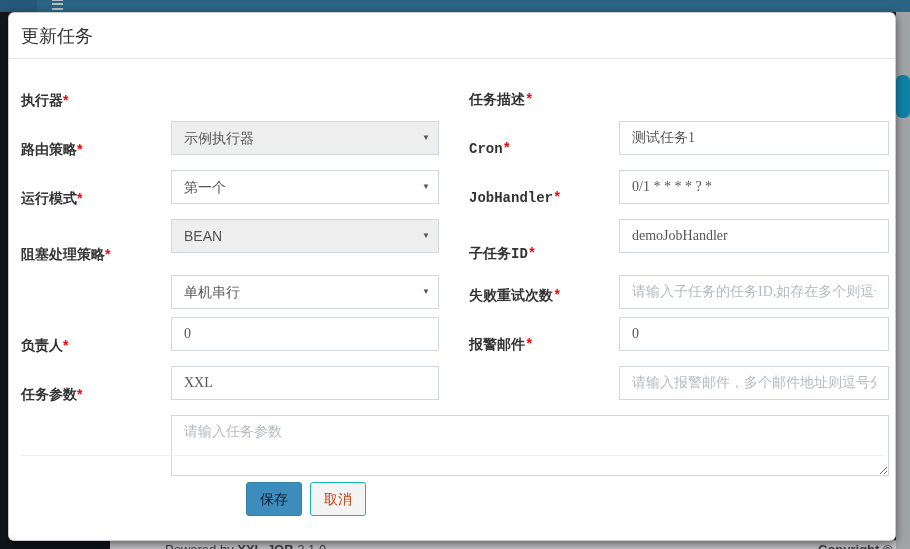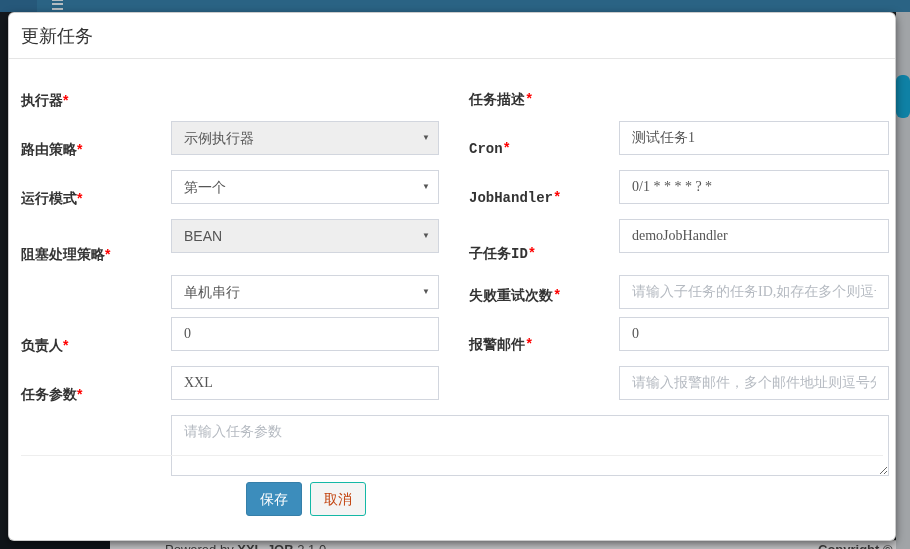--- a/index.html
+++ b/index.html
@@ -42,21 +42,21 @@
   .p2{left:610px;width:270px;}
   .sel{padding:0 12px;line-height:32px;cursor:pointer;overflow:hidden;white-space:nowrap;}
   .sel.disabled{background:#eee;cursor:default;}
   .caret-icon{position:absolute;right:8px;top:0;line-height:32px;font-size:8px;color:#555;}
   textarea.ctl{left:162px;width:718px;height:61px;resize:both;outline:none;line-height:1.42;}
   .r1{top:70px}.r2{top:119px}.r3{top:168px}.r4{top:224px}.r5{top:266px}.r6{top:315px}.r7{top:364px}
   .hr{position:absolute;left:12px;right:12px;top:442px;border-top:1px solid #eee;}
   .btn-row{position:absolute;left:237px;top:469px;display:flex;gap:8px;}
   .btn{height:34px;padding:0 13px;font-size:14px;line-height:32px;border-radius:3px;
     box-sizing:border-box;cursor:pointer;font-family:inherit;}
-  .btn-save{background:var(--accent,#3c8dbc);border:1px solid #367fa9;color:#ffffff;}
+  .btn-save{background:var(--accent,#3c8dbc);border:1px solid #367fa9;color:#0f172a;}
   .btn-cancel{background:#f4f4f4;border:1px solid #14b8a6;color:#c2410c;}
 </style>
 </head>
 <body>
 
 <div class="navbar">
   <div class="navbar-logo-seg"></div>
   <div class="hamburger">
     <div class="bar b1"></div>
     <div class="bar b2"></div>

